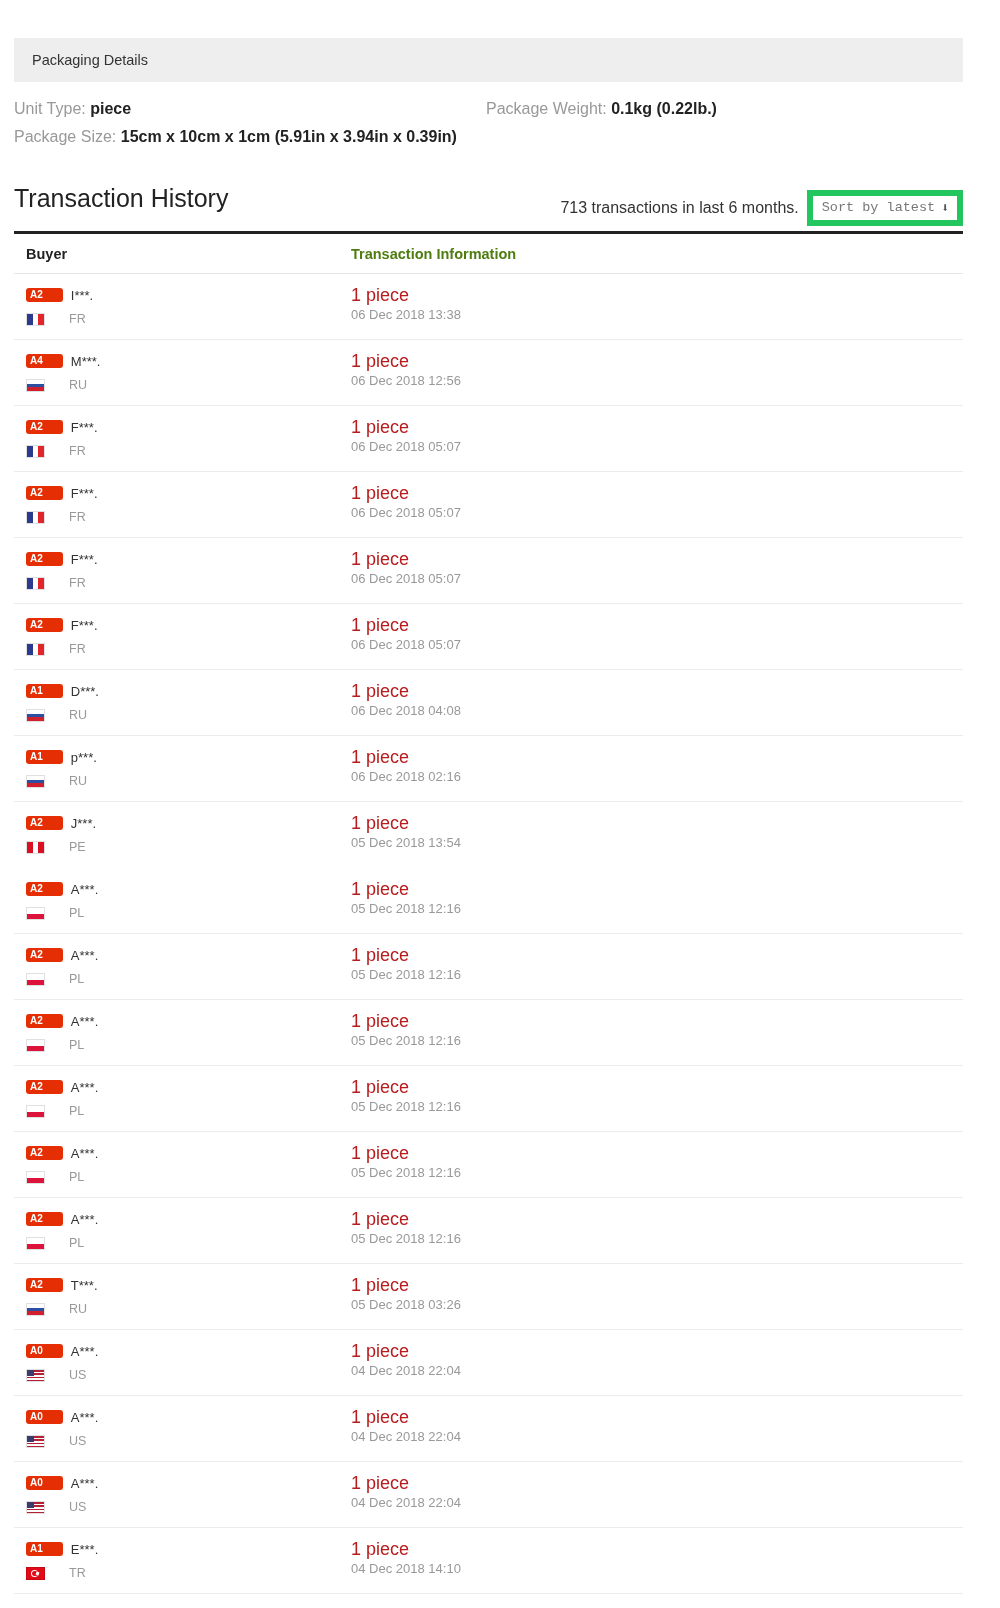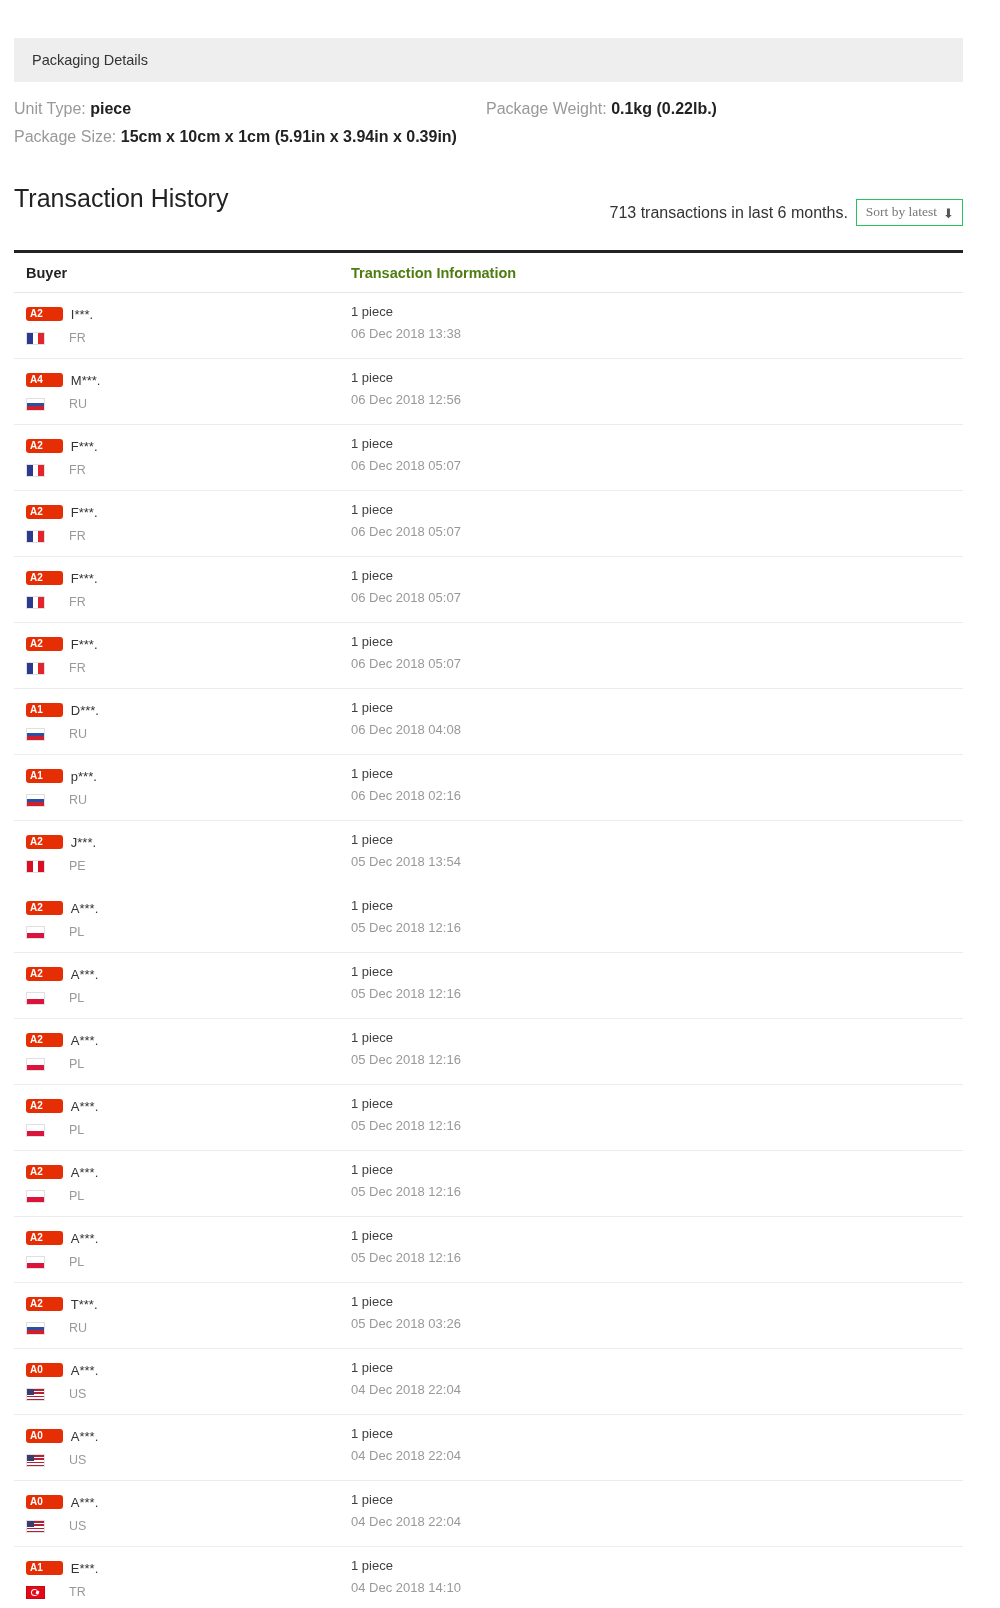--- a/index.html
+++ b/index.html
@@ -33,34 +33,34 @@
   .pkg-label { color: #999; }
   .pkg-val { color: #222; font-weight: bold; }
 
   
   .th-head {
     margin: 22px 37px 0 14px;
     display: flex;
     align-items: flex-end;
     justify-content: space-between;
     border-bottom: 3px solid #222;
-    padding-bottom: 21px;
+    padding-bottom: 2px;
   }
   .th-title { font-size: 25px; font-weight: normal; color: #222; line-height: 1.1; }
   .th-right { display: flex; align-items: center; gap: 8px; padding-bottom: 3px; }
   .th-count { font-size: 16px; color: #333; }
   .sort-btn {
-    border: 1px solid #22c55e;
+    border: 6px solid #22c55e;
     background: #fff;
     color: #777;
     font-size: 13.5px;
     padding: 4px 8px 5px 9px;
     display: flex; align-items: flex-end; gap: 6px;
     cursor: pointer;
-    font-family: Liberation Serif, serif;
+    font-family: Liberation Mono, monospace;
   }
   .sort-arrow { font-size: 13px; color: #555; line-height: 1; }
 
   
   .tbl { margin: 0 37px 0 14px; }
   .tbl-head {
     display: flex;
     padding: 12px 0 11px 12px;
     border-bottom: 1px solid #e6e6e6;
   }
@@ -86,21 +86,21 @@
     border-radius: 3px;
     padding: 1px 20px 2px 4px;
     line-height: 1.1;
     min-width: 19px;
     text-align: center;
   }
   .buyer-name { font-size: 13px; color: #333; }
   .country { font-size: 12.5px; color: #999; }
 
   .info-cell { flex: 1; }
-  .info-qty { font-size: 13px; color: #404040; height: 20px; }
+  .info-qty { font-size: 18px; color: #b91c1c; height: 20px; }
   .info-date { font-size: 13px; color: #999; height: 20px; margin-top: 2px; }
 
   
   .flag {
     width: 19px; height: 13px;
     display: inline-block;
     position: relative;
     overflow: hidden;
     border: 1px solid rgba(0,0,0,0.12);
     flex: 0 0 auto;

